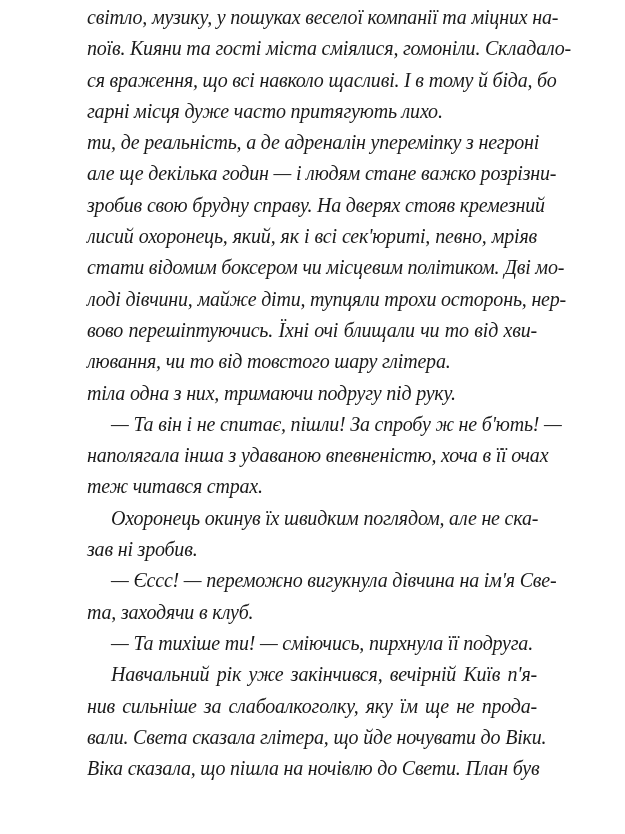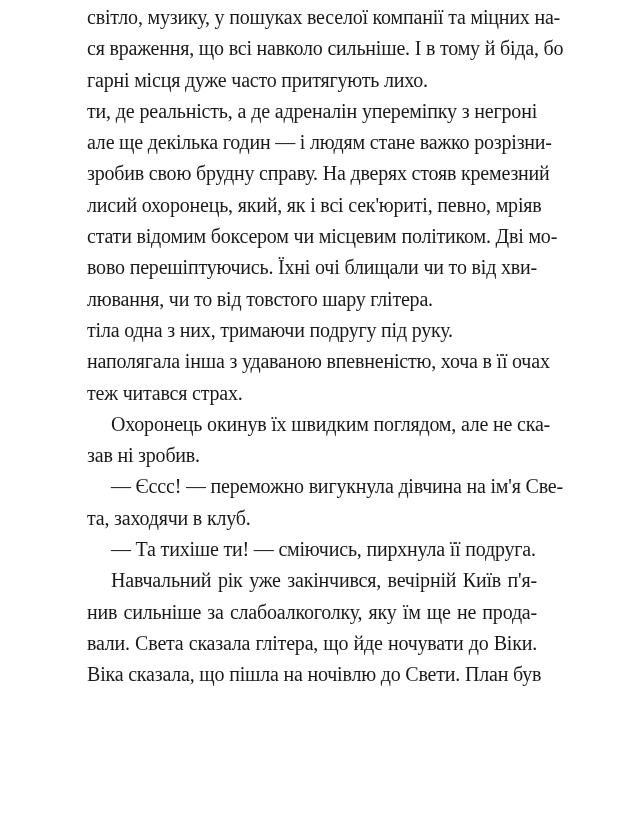--- a/index.html
+++ b/index.html
@@ -6,39 +6,43 @@
   body { width: 625px; height: 834px; overflow: hidden; position: relative; }
   .page {
     position: absolute; left: 87px; top: 2px; width: 450px;
     font-family: "Liberation Serif", "DejaVu Serif", serif;
     font-size: 20px; color: #1a1a1a;
   }
   .line {
     height: 31.3px; line-height: 31.3px; white-space: nowrap;
     text-align: justify; text-align-last: justify;
     letter-spacing: -0.2px;
+    font-style: italic;
   }
   .line.last { text-align-last: left; }
   .line.indent { padding-left: 24px; }
 </style>
 </head>
 <body>
 
 <div class="page" id="page">
     <div class="line">світло, музику, у пошуках веселої компанії та міцних на-</div>
-    <div class="line">ся враження, що всі навколо сильніше. І в тому й біда, бо</div>
+    <div class="line">поїв. Кияни та гості міста сміялися, гомоніли. Складало-</div>
+    <div class="line">ся враження, що всі навколо щасливі. І в тому й біда, бо</div>
     <div class="line last">гарні місця дуже часто притягують лихо.</div>
     <div class="line">ти, де реальність, а де адреналін упереміпку з негроні</div>
     <div class="line">але ще декілька годин — і людям стане важко розрізни-</div>
     <div class="line">зробив свою брудну справу. На дверях стояв кремезний</div>
     <div class="line">лисий охоронець, який, як і всі сек'юриті, певно, мріяв</div>
     <div class="line">стати відомим боксером чи місцевим політиком. Дві мо-</div>
+    <div class="line">лоді дівчини, майже діти, тупцяли трохи осторонь, нер-</div>
     <div class="line">вово перешіптуючись. Їхні очі блищали чи то від хви-</div>
     <div class="line last">лювання, чи то від товстого шару глітера.</div>
     <div class="line last">тіла одна з них, тримаючи подругу під руку.</div>
+    <div class="line indent">— Та він і не спитає, пішли! За спробу ж не б'ють! —</div>
     <div class="line">наполягала інша з удаваною впевненістю, хоча в її очах</div>
     <div class="line last">теж читався страх.</div>
     <div class="line indent">Охоронець окинув їх швидким поглядом, але не ска-</div>
     <div class="line last">зав ні зробив.</div>
     <div class="line indent">— Єссс! — переможно вигукнула дівчина на ім'я Све-</div>
     <div class="line last">та, заходячи в клуб.</div>
     <div class="line indent last">— Та тихіше ти! — сміючись, пирхнула її подруга.</div>
     <div class="line indent">Навчальний рік уже закінчився, вечірній Київ п'я-</div>
     <div class="line">нив сильніше за слабоалкоголку, яку їм ще не прода-</div>
     <div class="line">вали. Света сказала глітера, що йде ночувати до Віки.</div>

